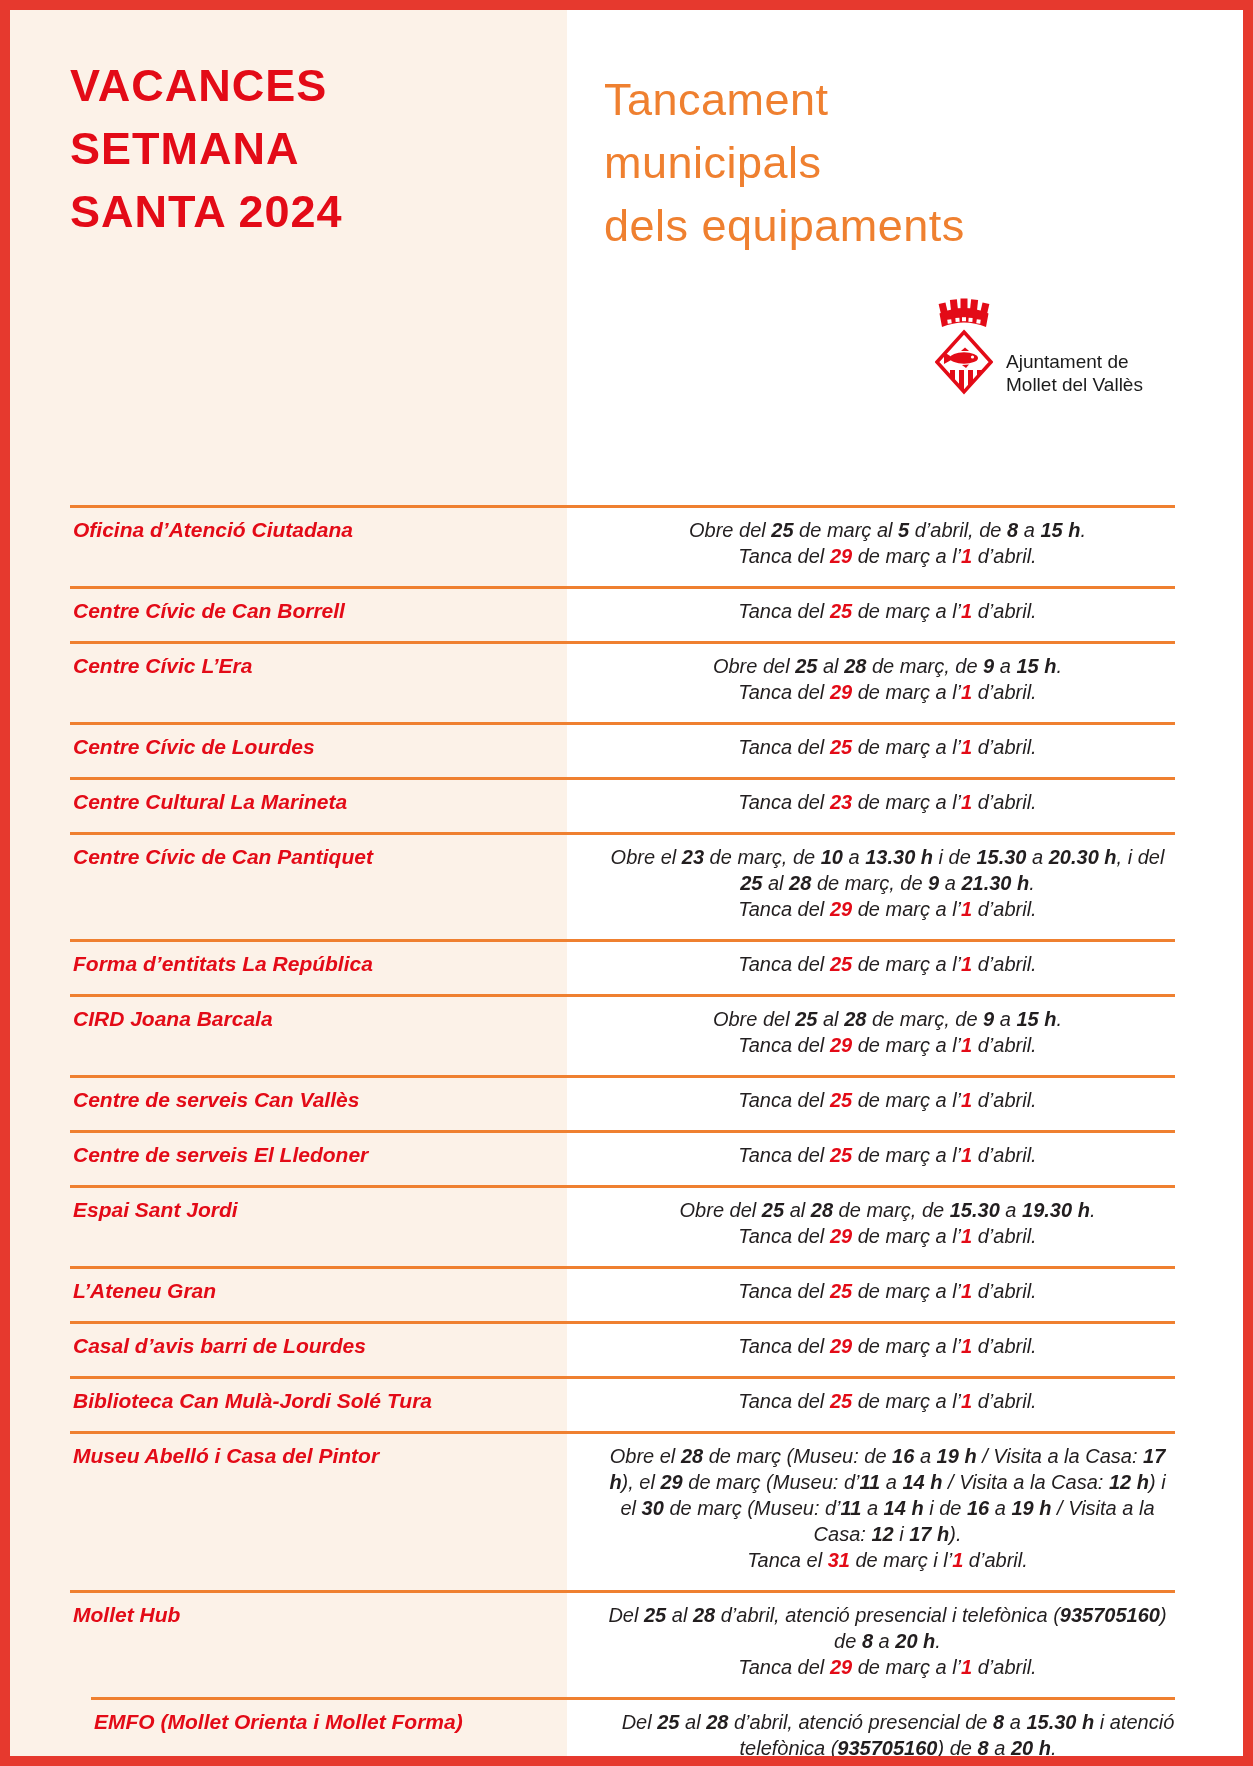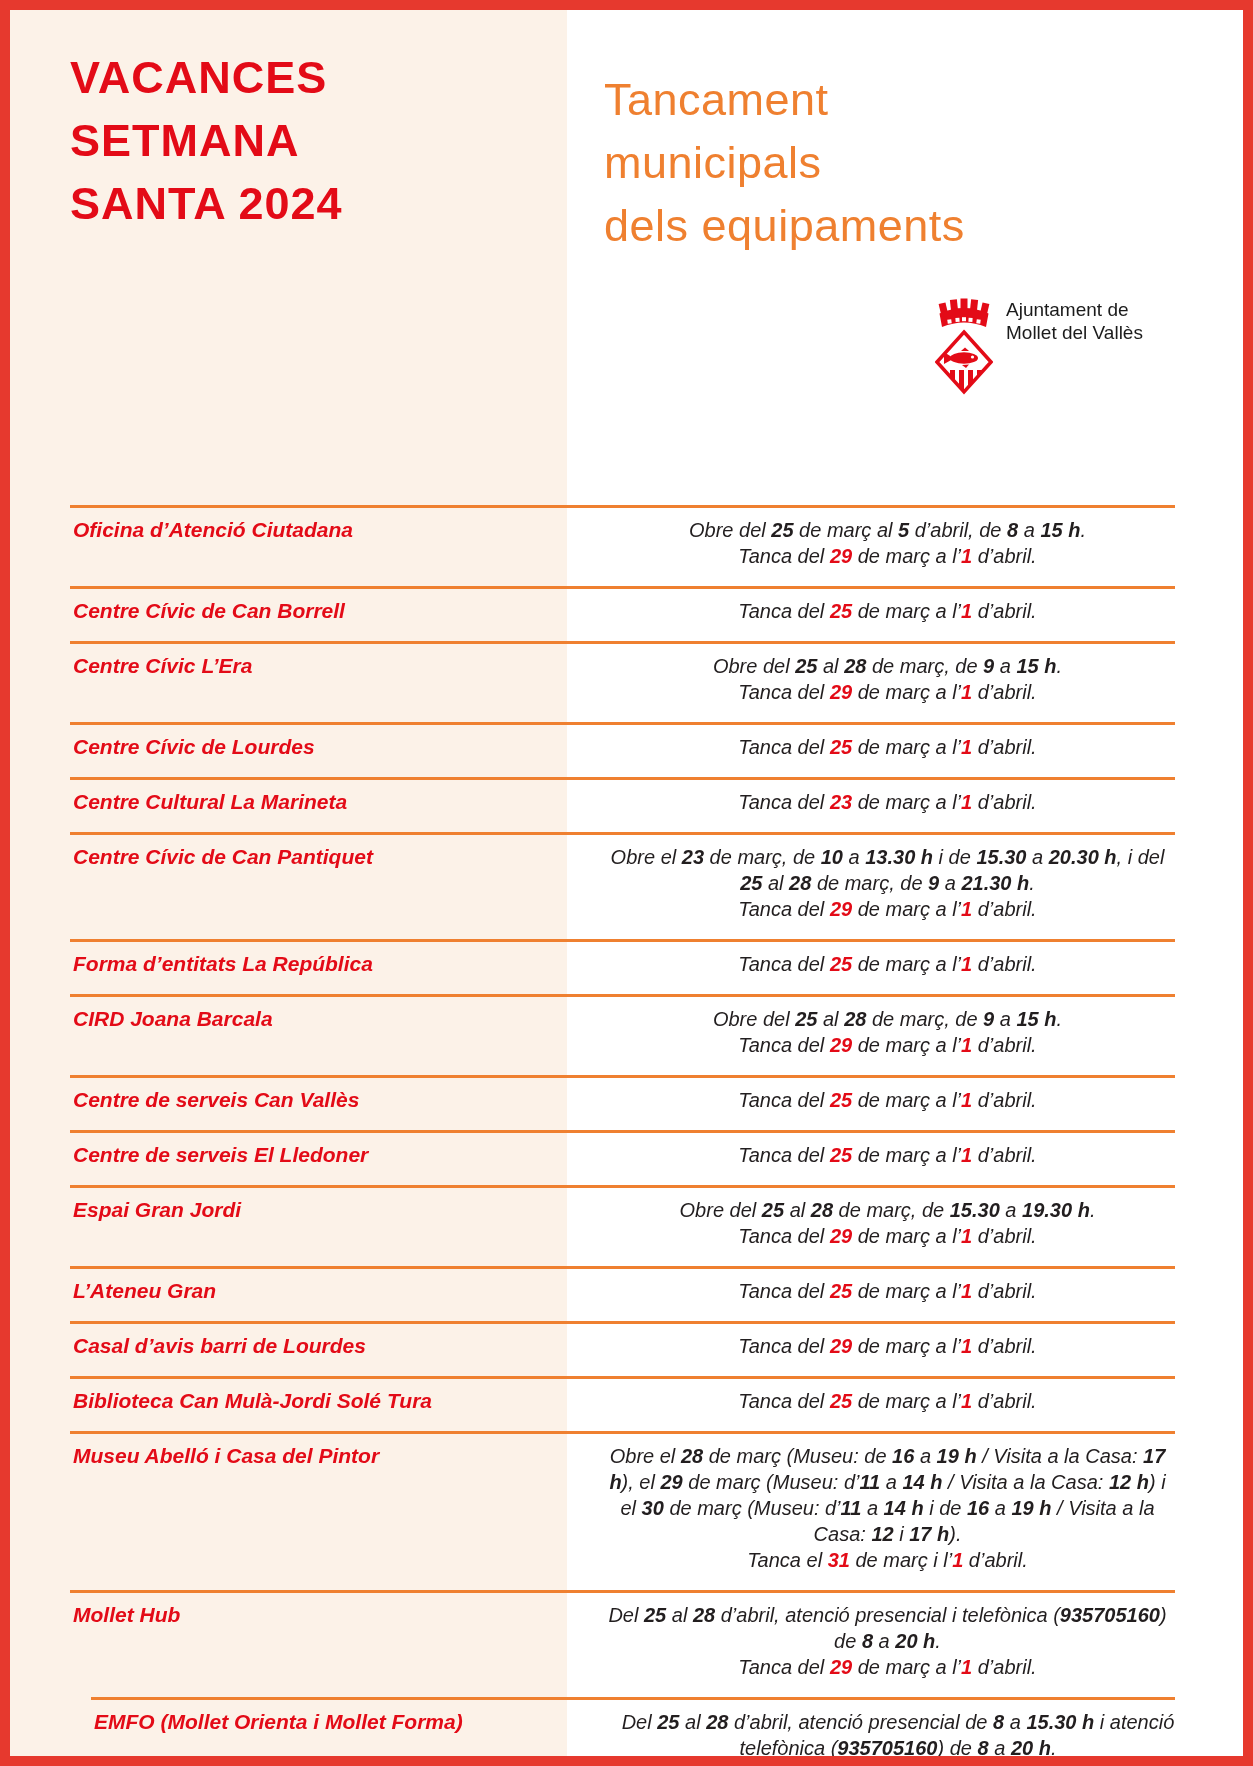--- a/index.html
+++ b/index.html
@@ -10,31 +10,31 @@
     background:#ffffff;
     border:10px solid var(--c-border, #e6392e);
     font-family:"Liberation Sans", sans-serif;
     overflow:hidden;
   }
   .left-panel {
     position:absolute; left:0; top:0; bottom:0; width:557px;
     background:var(--c-cream, #fcf2e8);
   }
   .left-title {
-    position:absolute; left:60px; top:36px;
+    position:absolute; left:60px; top:44px;
     color:var(--c-red, #e30b17);
     font-weight:bold; font-size:45px; line-height:63px; letter-spacing:1px;
   }
   .right-title {
     position:absolute; left:590px; top:54px;
     color:var(--c-orange, #ef8030);
     font-weight:400; font-size:45px; line-height:63px; letter-spacing:0.5px;
   }
   .title-line { display:block; }
-  .logo { position:absolute; left:925px; top:288px; display:flex; }
+  .logo { position:absolute; left:925px; top:288px; display:flex; align-items:flex-end; }
   .logo svg { display:block; }
   .logo-text { margin-left:13px; padding-bottom:2px; color:#1b1b1b; font-size:19px; line-height:23px; }
   .logo-text span { display:block; }
 
   .closures { position:absolute; left:60px; top:495px; width:1105px; }
   .row {
     display:grid; grid-template-columns:530px 1fr;
     border-top:3px solid var(--c-orange, #ef8030);
     padding:8px 0 17px 0;
     font-style:italic;
@@ -172,21 +172,21 @@
           <p class="sched-par"><span class="seg">Tanca del </span><span class="seg-r">25</span><span class="seg"> de març a l’</span><span class="seg-r">1</span><span class="seg"> d’abril.</span></p>
         </div>
       </div>
       <div class="row">
         <div class="fname">Centre de serveis El Lledoner</div>
         <div class="sched">
           <p class="sched-par"><span class="seg">Tanca del </span><span class="seg-r">25</span><span class="seg"> de març a l’</span><span class="seg-r">1</span><span class="seg"> d’abril.</span></p>
         </div>
       </div>
       <div class="row">
-        <div class="fname">Espai Gran Jordi</div>
+        <div class="fname">Espai Sant Jordi</div>
         <div class="sched">
           <p class="sched-par"><span class="seg">Obre del </span><span class="seg-b">25</span><span class="seg"> al </span><span class="seg-b">28</span><span class="seg"> de març, de </span><span class="seg-b">15.30</span><span class="seg"> a </span><span class="seg-b">19.30 h</span><span class="seg">.</span></p>
           <p class="sched-par"><span class="seg">Tanca del </span><span class="seg-r">29</span><span class="seg"> de març a l’</span><span class="seg-r">1</span><span class="seg"> d’abril.</span></p>
         </div>
       </div>
       <div class="row">
         <div class="fname">L’Ateneu Gran</div>
         <div class="sched">
           <p class="sched-par"><span class="seg">Tanca del </span><span class="seg-r">25</span><span class="seg"> de març a l’</span><span class="seg-r">1</span><span class="seg"> d’abril.</span></p>
         </div>

